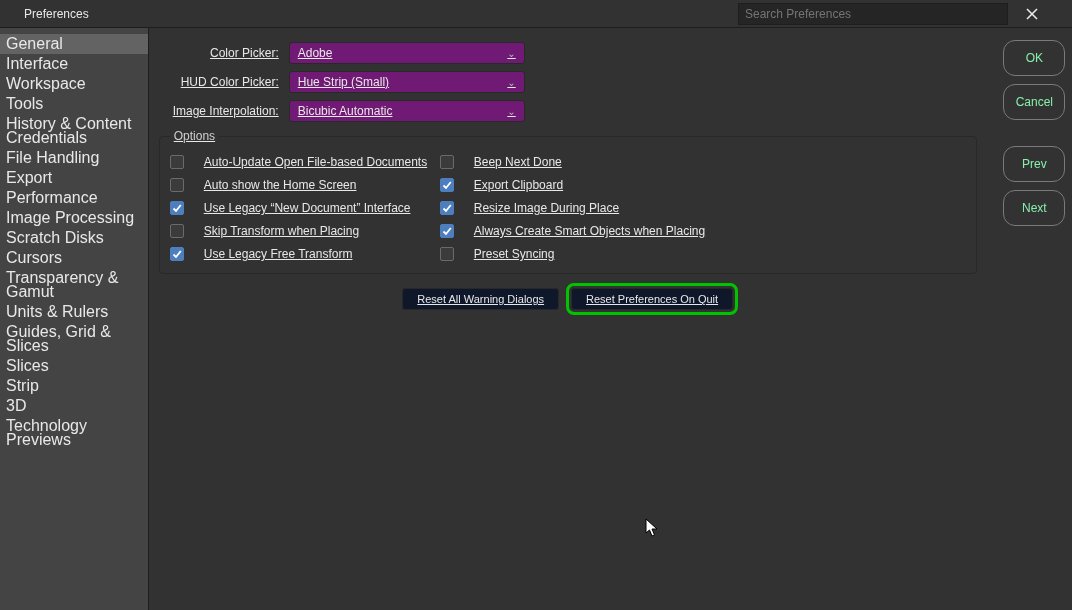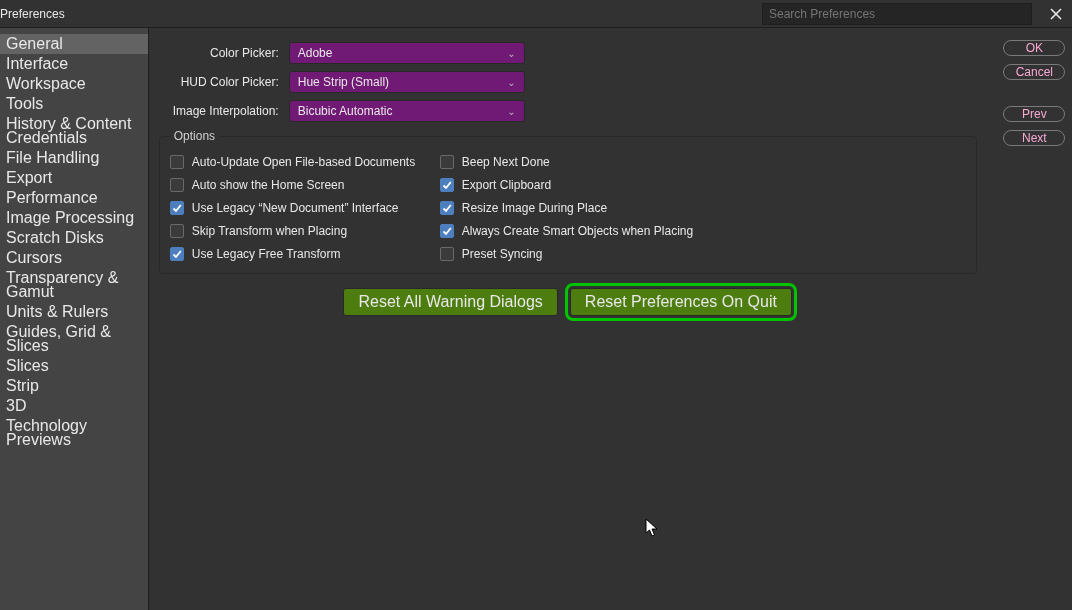--- a/index.html
+++ b/index.html
@@ -10,21 +10,21 @@
     color: #e8e8e8;
     width: 1072px;
     height: 610px;
     overflow: hidden;
     position: relative;
   }
   .titlebar {
     height: 28px;
     display: flex;
     align-items: center;
-    padding: 0 0;
+    padding: 0 24px;
     background: #323232;
     border-bottom: 1px solid #1e1e1e;
   }
   .titlebar .title { flex: 0 0 auto; }
   .spacer { flex: 1; }
   .search-input {
     background: #252525;
     border: 1px solid #1e1e1e;
     color: #eab308;
     height: 22px;
@@ -59,20 +59,21 @@
     font-size: 16px;
     color: #e8e8e8;
     cursor: pointer;
     line-height: 14px;
   }
   .sidebar-item.active { background: #636363; }
   .main {
     flex: 1;
     padding: 14px 20px 1px 10px;
     position: relative;
+    text-decoration: underline;
   }
   .form-row {
     display: flex;
     align-items: center;
     margin-bottom: 7px;
   }
   .form-label {
     width: 120px;
     text-align: right;
     margin-right: 10px;
@@ -105,21 +106,21 @@
   .options-grid {
     display: grid;
     grid-template-columns: 260px 340px;
     column-gap: 10px;
     row-gap: 9px;
     margin-top: 4px;
   }
   .chk-row {
     display: flex;
     align-items: center;
-    gap: 8px;
+    gap: 20px;
     cursor: pointer;
   }
   .chk {
     width: 14px;
     height: 14px;
     border: 1px solid #6a6a6a;
     border-radius: 2px;
     display: flex;
     align-items: center;
     justify-content: center;
@@ -133,49 +134,49 @@
   .chk.checked svg { display: block; }
   .chk svg { display: none; width: 10px; height: 10px; }
   .reset-row {
     display: flex;
     gap: 12px;
     margin-top: 14px;
     justify-content: center;
     width: 818px;
   }
   .btn {
-    background: #4d7c0f;
+    background: #0f172a;
     border: 1px solid #282828;
     border-radius: 3px;
     padding: 4px 14px;
     color: #e8e8e8;
-    font-size: 16px;
+    font-size: 11px;
     cursor: pointer;
   }
   .btn.highlight {
     outline: 3px solid #00c400;
     outline-offset: 2px;
   }
   .right-col {
     width: 80px;
     padding-top: 12px;
     display: flex;
     flex-direction: column;
     align-items: center;
     gap: 8px;
   }
   .pill {
     width: 62px;
-    height: 16px;
+    height: 36px;
     border: 1px solid #7a7a7a;
     border-radius: 12px;
     display: flex;
     align-items: center;
     justify-content: center;
-    color: #f9a8d4;
+    color: #86efac;
     font-size: 12px;
     cursor: pointer;
     background: transparent;
   }
   .right-gap { height: 10px; }
   .cursor {
     position: absolute;
     left: 645px;
     top: 518px;
     pointer-events: none;

